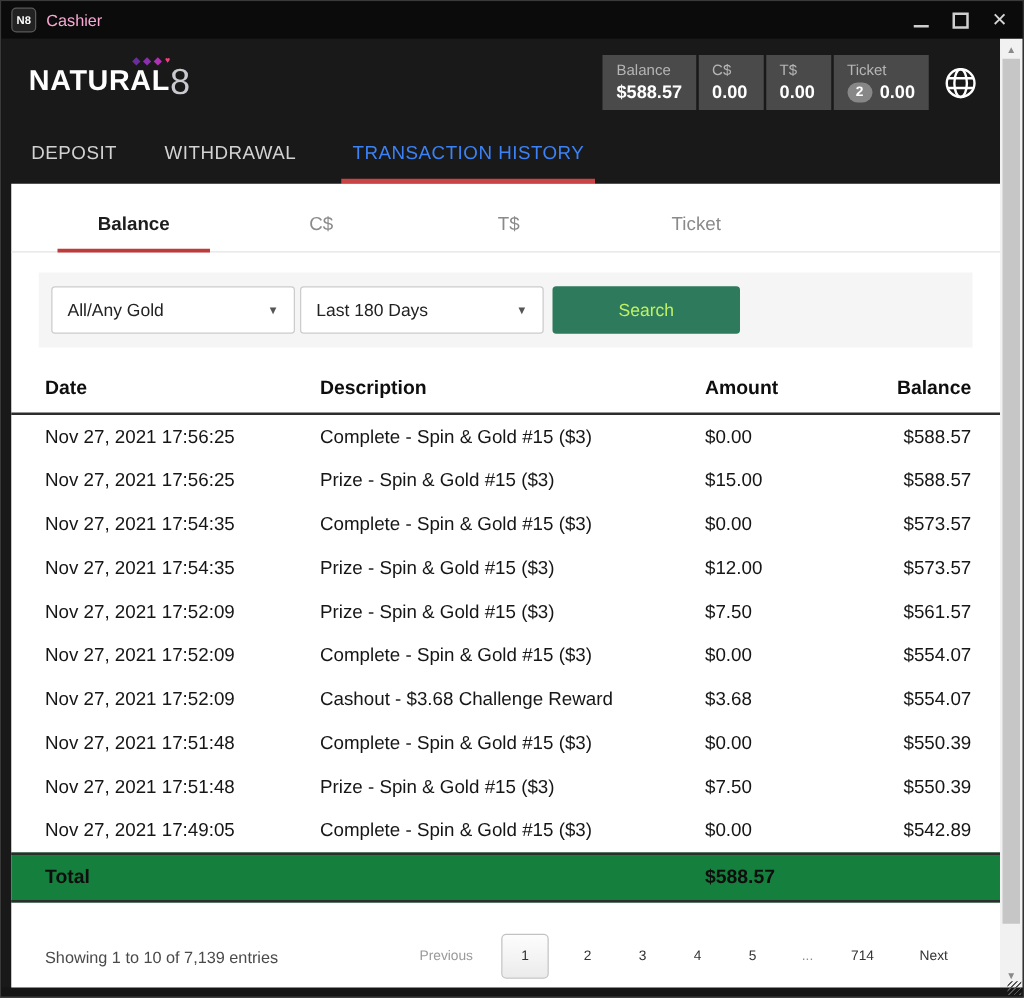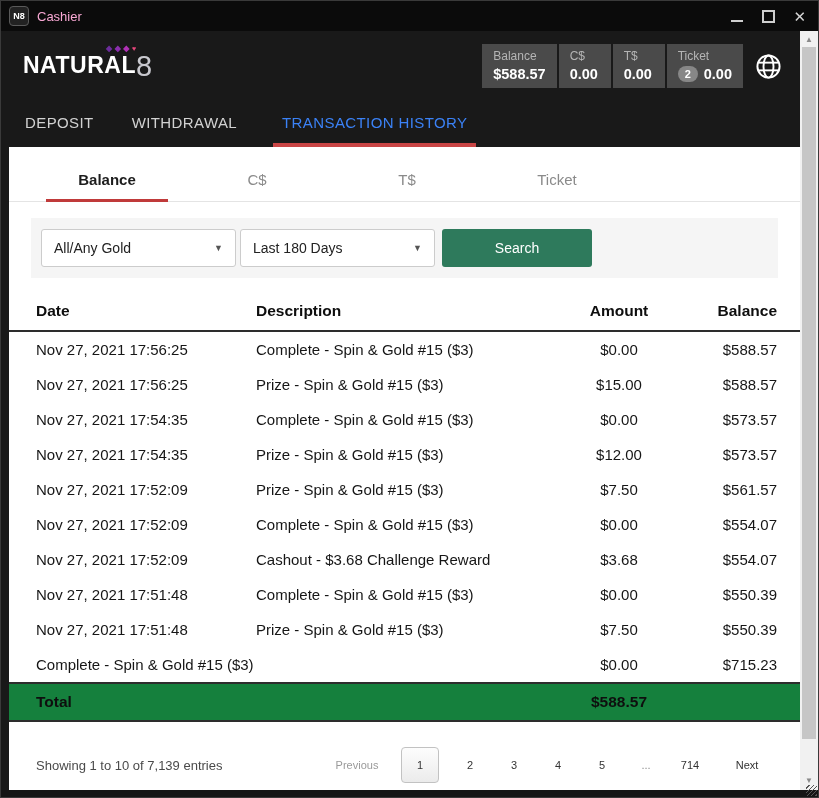--- a/index.html
+++ b/index.html
@@ -48,29 +48,29 @@
 
   .subtabs{display:flex;padding:14px 0 0 23px;border-bottom:1px solid #e4e4e4;flex:none;}
   .subtab{width:150px;text-align:center;color:#8a8a8a;font-size:15px;padding:10px 0 13px;position:relative;cursor:pointer;}
   .subtab.active{color:#1d1d1d;font-weight:bold;}
   .subtab.active::after{content:"";position:absolute;left:14px;right:14px;bottom:-1px;height:3px;background:#c03a3a;}
 
   .filterbar{margin:16px 22px 0;background:#f5f5f5;padding:11px 10px;display:flex;align-items:center;gap:4px;flex:none;}
   .select{width:169px;height:36px;background:#fff;border:1px solid #ccc;border-radius:3px;display:flex;
     align-items:center;justify-content:space-between;padding:0 12px;font-size:14px;color:#222;cursor:pointer;}
   .caret{color:#555;font-size:9px;}
-  .search-btn{width:150px;height:38px;background:#2e7a5c;color:#ffffff;border:none;border-radius:3px;font-size:14px;
+  .search-btn{width:150px;height:38px;background:#2e7a5c;color:#bef264;border:none;border-radius:3px;font-size:14px;
     margin-left:3px;cursor:pointer;font-family:"Liberation Sans",sans-serif;}
 
   .table{margin-top:14px;flex:none;}
   .trow{display:flex;align-items:center;padding:0 23px 0 27px;height:35px;font-size:15px;color:#161616;}
   .thead{font-weight:bold;height:38px;border-bottom:2px solid #2d2d2d;font-size:15.5px;color:#0e0e0e;}
   .c-date{width:220px;flex:none;}
   .c-desc{flex:1;min-width:0;}
-  .c-amount{width:110px;flex:none;text-align:center;}
+  .c-amount{width:110px;flex:none;text-align:left;}
   .c-balance{width:103px;flex:none;text-align:right;}
   .total-row{display:flex;align-items:center;padding:0 23px 0 27px;height:36px;background:#15803d;
     border-top:2px solid #2d2d2d;border-bottom:2px solid #2d2d2d;font-weight:bold;font-size:15.5px;color:#0e0e0e;flex:none;}
   .total-label{flex:1;}
 
   .pager-row{display:flex;align-items:center;padding:0 18px 0 27px;margin-top:auto;height:50px;flex:none;}
   .showing{font-size:13px;color:#4a4a4a;flex:1;}
   .pager{display:flex;align-items:center;font-size:11px;color:#333;}
   .pg{min-width:30px;text-align:center;margin:0 7px;cursor:pointer;}
   .pg-prev,.pg-next{min-width:58px;margin:0 6px;}
@@ -233,23 +233,24 @@
             <div class="c-amount">$0.00</div>
             <div class="c-balance">$550.39</div>
           </div>
           <div class="trow">
             <div class="c-date">Nov 27, 2021 17:51:48</div>
             <div class="c-desc">Prize - Spin &amp; Gold #15 ($3)</div>
             <div class="c-amount">$7.50</div>
             <div class="c-balance">$550.39</div>
           </div>
           <div class="trow">
-            <div class="c-desc">Complete - Spin &amp; Gold #15 ($3)</div>
-            <div class="c-amount">$0.00</div>
-            <div class="c-balance">$715.23</div>
+            <div class="c-date">Nov 27, 2021 17:49:05</div>
+            <div class="c-desc">Complete - Spin &amp; Gold #15 ($3)</div>
+            <div class="c-amount">$0.00</div>
+            <div class="c-balance">$542.89</div>
           </div>
 
           <div class="total-row">
             <div class="total-label">Total</div>
             <div class="c-amount">$588.57</div>
             <div class="c-balance"></div>
           </div>
         </div>
 
         <div class="pager-row">

